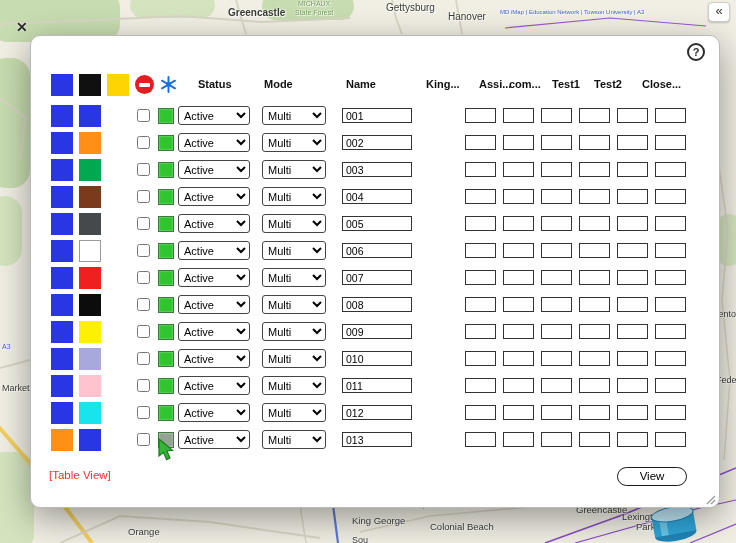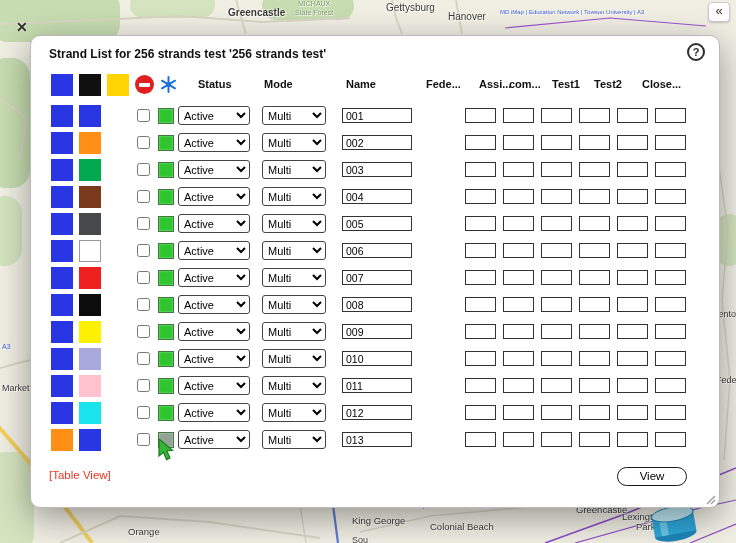--- a/index.html
+++ b/index.html
@@ -129,40 +129,39 @@
     <rect x="7" y="10" width="42" height="20" fill="#2fa6d9"></rect>
     <rect x="14" y="10" width="7" height="20" fill="#6cc6e8"></rect>
     <ellipse cx="28" cy="10" rx="21" ry="7" fill="#bfe9f7" stroke="#1f86b8" stroke-width="1"></ellipse>
   </svg>
 </div>
 
 <div class="panel-close">✕</div>
 <div class="collapse-btn">«</div>
 
 <div class="dialog">
-  <div class="dlg-title">Strand List for 256 strands test '256 strands test'</div>
   <div class="help-btn">?</div>
 
   <div class="thead">
     <div class="hsw hsw0" style="background: rgb(40, 54, 228);"></div>
     <div class="hsw hsw1" style="background: rgb(16, 16, 16);"></div>
     <div class="hsw hsw2" style="background: rgb(255, 212, 0);"></div>
     <div class="no-entry"></div>
     <svg class="splice" viewBox="0 0 19 19">
       <g stroke="#1a6fe0" stroke-width="2" stroke-linecap="round">
         <line x1="9.5" y1="2" x2="9.5" y2="17"></line>
         <line x1="3" y1="5.7" x2="16" y2="13.3"></line>
         <line x1="3" y1="13.3" x2="16" y2="5.7"></line>
       </g>
       <circle cx="9.5" cy="9.5" r="2.4" fill="#1a6fe0"></circle>
     </svg>
     <span class="hlabel hl0">Status</span>
     <span class="hlabel hl1">Mode</span>
     <span class="hlabel hl2">Name</span>
-    <span class="hlabel hl3">Fede...</span>
+    <span class="hlabel hl3">King...</span>
     <span class="hlabel hl4">Assi...</span>
     <span class="hlabel hl5">com...</span>
     <span class="hlabel hl6">Test1</span>
     <span class="hlabel hl7">Test2</span>
     <span class="hlabel hl8">Close...</span>
   </div>
 
   <div class="rows">
       <div class="row">
         <div class="sw " style="background: rgb(40, 54, 228);"></div>

